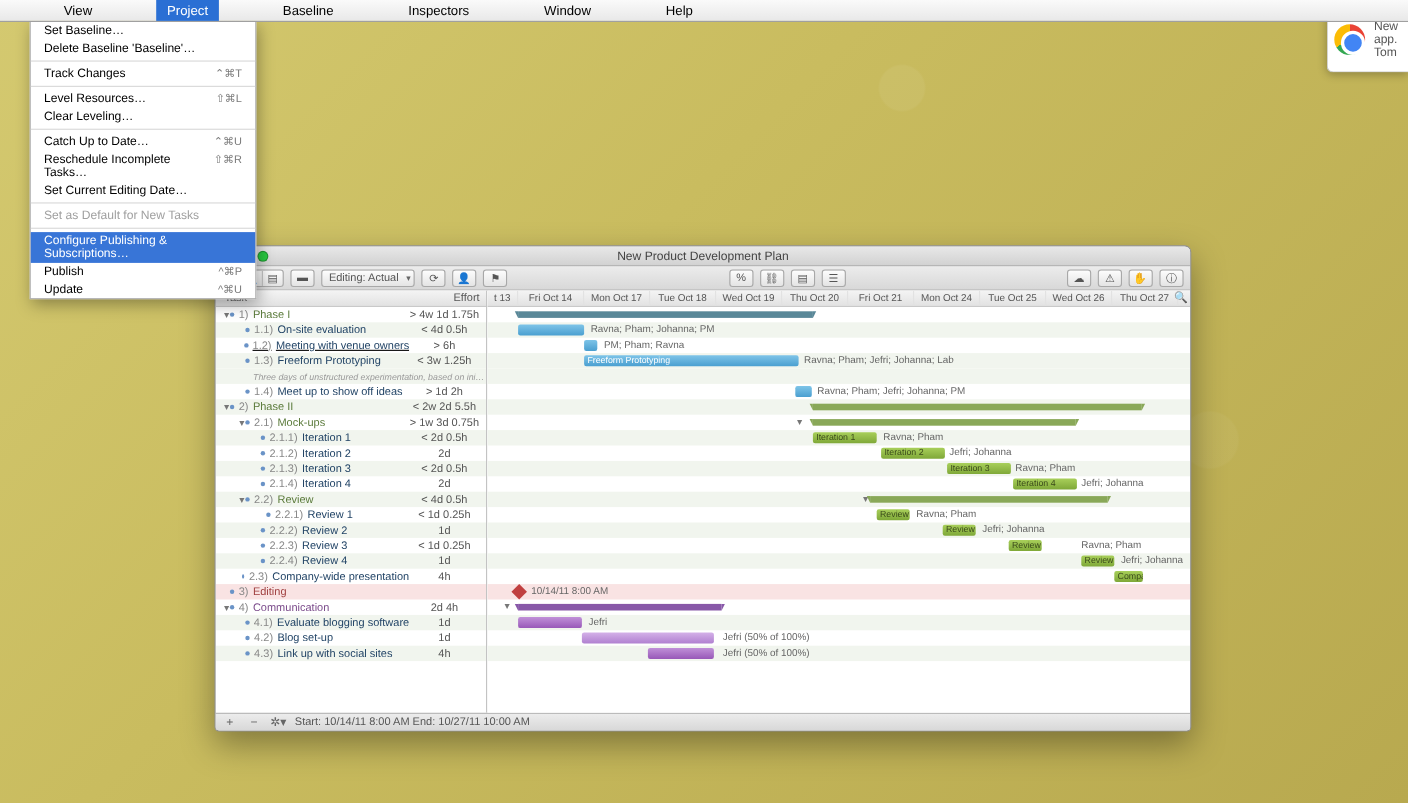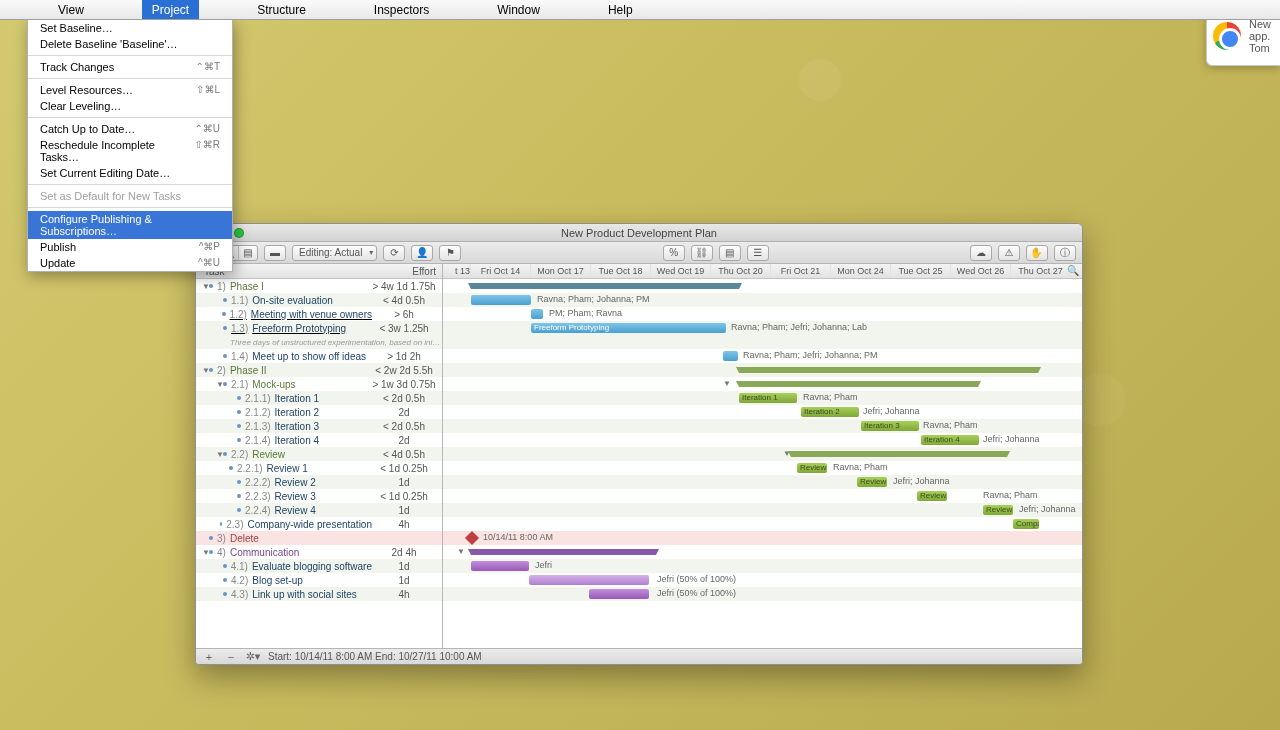--- a/index.html
+++ b/index.html
@@ -65,21 +65,21 @@
 .tname { color:#246; }
 .tname.phase { color:#5a7a3a; font-weight:500; }
 .tname.comm { color:#7a4a8a; font-weight:500; }
 .tname.rel { color:#a04040; }
 .tname.sub { color:#246; }
 .note { font-size:8px; color:#999; font-style:italic; padding-left:34px; white-space:nowrap; overflow:hidden; }
 
 .gantt { flex:1; position:relative; background:#fff; overflow:hidden; }
 .ghead { height:15px; background:linear-gradient(#f4f4f4,#e2e2e2); border-bottom:1px solid #c4c4c4; display:flex; font-size:9px; color:#555; position:relative; }
 .gday { width:60px; text-align:center; line-height:15px; border-right:1px solid #e2e2e2; white-space:nowrap; }
-.gday.first { width:28px;text-align:right; }
+.gday.first { width:28px; }
 .grows { position:relative; }
 .grow { height:14px; position:relative; }
 .grow.alt { background:#f1f5ee; }
 .grow.sel { background:#f9e3e3; }
 .gbar { position:absolute; height:10px; top:2px; border-radius:2px; font-size:8px; color:#fff; line-height:10px; padding:0 3px; white-space:nowrap; overflow:hidden; }
 .gbar.blue { background:linear-gradient(#7ec4e8,#4a9fd0); }
 .gbar.dgreen { background:linear-gradient(#a8cf5a,#7fa838); color:#3a4a1a; }
 .gbar.purple { background:linear-gradient(#c090d8,#9858b8); }
 .gbar.lpurple { background:linear-gradient(#d4b0e8,#b080d0); }
 .gsummary { position:absolute; height:6px; top:4px; background:#5a8898; }
@@ -95,21 +95,21 @@
 
 .statusbar { height:16px; background:linear-gradient(#ececec,#d8d8d8); border-top:1px solid #b5b5b5; display:flex; align-items:center; font-size:10px; color:#555; padding:0 6px; gap:8px; }
 .sbtn { width:14px; height:12px; display:flex; align-items:center; justify-content:center; font-size:11px; color:#666; }
 </style>
 </head>
 <body>
 
 <div class="menubar">
     <div class="mitem">View</div>
     <div class="mitem active">Project</div>
-    <div class="mitem">Structure</div>
+    <div class="mitem">Baseline</div>
     <div class="mitem">Inspectors</div>
     <div class="mitem">Window</div>
     <div class="mitem">Help</div>
   </div>
 
 <div class="dropdown">
     <div class="drow">
       <span>Set Baseline…</span>
       <span class="short"></span>
     </div>
@@ -236,21 +236,21 @@
           <div class="orow">
             <div class="tcol" style="padding-left: 20px; text-decoration: underline;">
               <span class="disc"></span>
               <span class="dot"></span>
               <span class="tnum">1.2)</span>
               <span class="tname sub">Meeting with venue owners</span>
             </div>
             <div class="ecol">&gt; 6h</div>
           </div>
           <div class="orow alt">
-            <div class="tcol" style="padding-left: 20px; text-decoration: underline;">
+            <div class="tcol" style="padding-left: 20px;">
               <span class="disc"></span>
               <span class="dot"></span>
               <span class="tnum">1.3)</span>
               <span class="tname sub">Freeform Prototyping</span>
             </div>
             <div class="ecol">&lt; 3w 1.25h</div>
           </div>
           <div class="orow alt">
             <div class="note">Three days of unstructured experimentation, based on ini…</div>
           </div>
@@ -320,21 +320,21 @@
           <div class="orow alt">
             <div class="tcol" style="padding-left: 20px;">
               <span class="disc">▼</span>
               <span class="dot"></span>
               <span class="tnum">2.2)</span>
               <span class="tname phase">Review</span>
             </div>
             <div class="ecol">&lt; 4d 0.5h</div>
           </div>
           <div class="orow">
-            <div class="tcol" style="padding-left: 26px;">
+            <div class="tcol" style="padding-left: 39px;">
               <span class="disc"></span>
               <span class="dot"></span>
               <span class="tnum">2.2.1)</span>
               <span class="tname sub">Review 1</span>
             </div>
             <div class="ecol">&lt; 1d 0.25h</div>
           </div>
           <div class="orow alt">
             <div class="tcol" style="padding-left: 34px;">
               <span class="disc"></span>
@@ -369,21 +369,21 @@
               <span class="tnum">2.3)</span>
               <span class="tname sub">Company-wide presentation</span>
             </div>
             <div class="ecol">4h</div>
           </div>
           <div class="orow alt sel">
             <div class="tcol" style="padding-left: 6px;">
               <span class="disc"></span>
               <span class="dot"></span>
               <span class="tnum">3)</span>
-              <span class="tname rel">Delete</span>
+              <span class="tname rel">Editing</span>
             </div>
             <div class="ecol"></div>
           </div>
           <div class="orow">
             <div class="tcol" style="padding-left: 6px;">
               <span class="disc">▼</span>
               <span class="dot"></span>
               <span class="tnum">4)</span>
               <span class="tname comm">Communication</span>
             </div>

